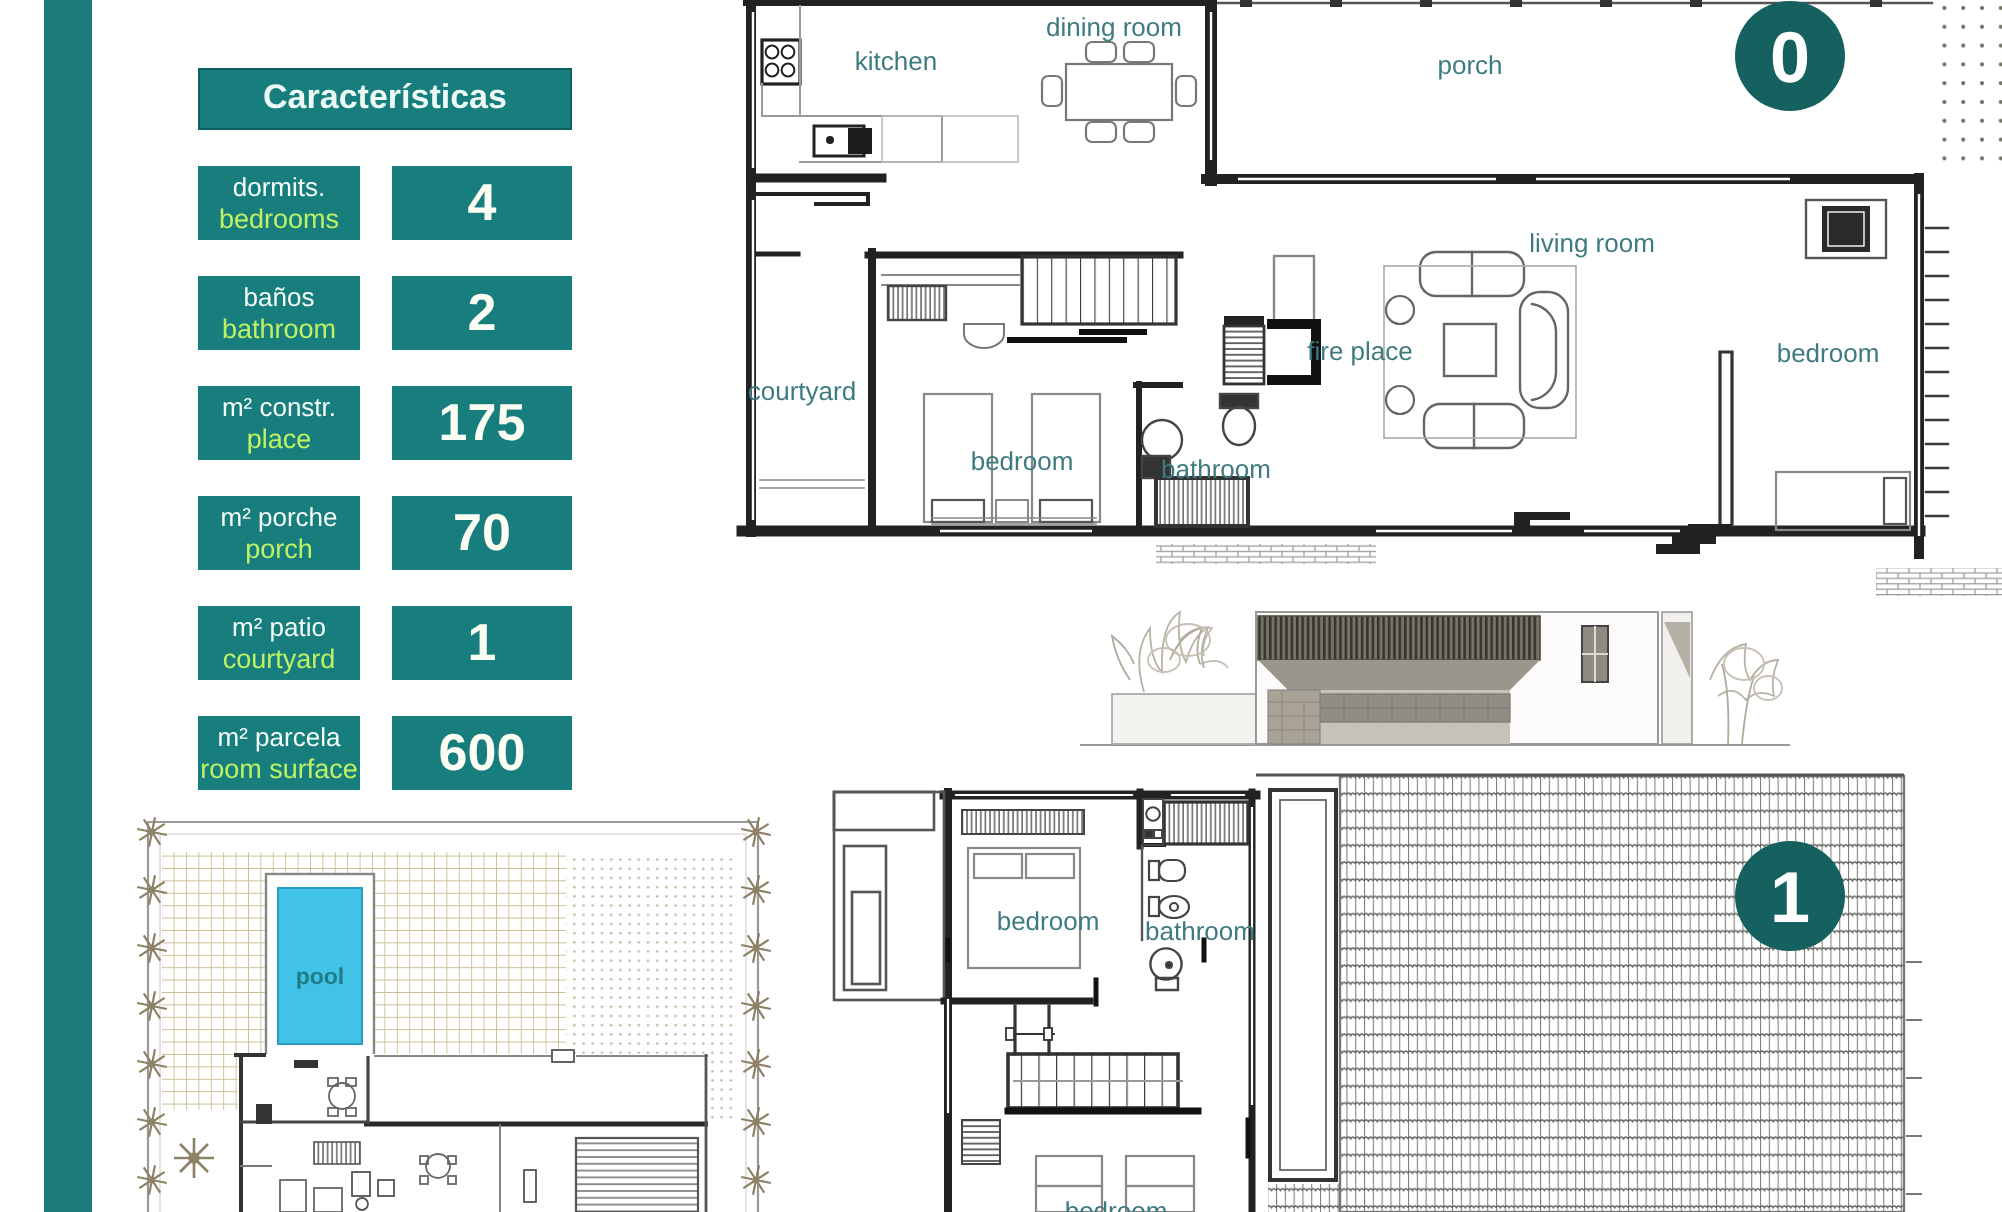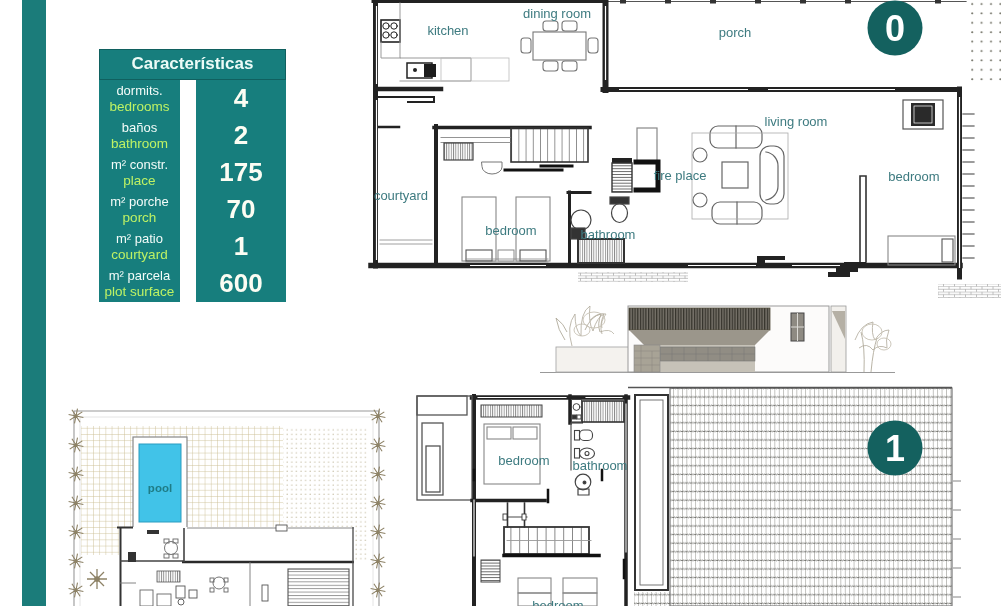--- a/index.html
+++ b/index.html
@@ -1,22 +1,22 @@
 <!DOCTYPE html>
 <html><head>
 <meta charset="utf-8">
 <style>
   html,body{margin:0;padding:0;background:#fff;width:1001px;height:606px;overflow:hidden;
     font-family:"Liberation Sans",sans-serif;}
   #stage{position:relative;width:1001px;height:606px;background:#fff;}
   #bar{position:absolute;left:22px;top:0;width:24px;height:606px;background:#1b7c7a;}
-  #tbl{position:absolute;left:71px;top:49px;width:187px;padding-left:28px;}
+  #tbl{position:absolute;left:71px;top:34px;width:187px;padding-left:28px;}
   .hdr{height:29px;background:#177e7d;border:1px solid #10605f;color:#ecfbf7;
     font-weight:bold;font-size:17px;text-align:center;line-height:28px;letter-spacing:0px;}
-  .row{display:grid;grid-template-columns:81px 1fr;gap:16px;margin-top:0;}
+  .row{display:grid;grid-template-columns:81px 1fr;gap:16px;margin-top:18px;}
   .lc{background:#177e7d;height:37px;display:flex;flex-direction:column;justify-content:center;
     text-align:center;color:#f4fcf9;font-size:13px;line-height:16px;white-space:nowrap;}
   .lc .en{color:#bef264;font-size:13.5px;display:block;}
   .vc{background:#177e7d;height:37px;display:flex;align-items:center;justify-content:center;
     color:#fcfdf3;font-weight:bold;font-size:26px;}
   svg text{font-family:"Liberation Sans",sans-serif;}
   .room{font-size:13px;fill:#3e7b80;}
 </style>
 </head>
 <body>
@@ -47,21 +47,21 @@
         <div class="lc">m² porche<span class="en">porch</span></div>
         <div class="vc">70</div>
       </div>
 
   <div class="row">
         <div class="lc">m² patio<span class="en">courtyard</span></div>
         <div class="vc">1</div>
       </div>
 
   <div class="row">
-        <div class="lc">m² parcela<span class="en">plot surface</span></div>
+        <div class="lc">m² parcela<span class="en">room surface</span></div>
         <div class="vc">600</div>
       </div>
 </div>
 <svg id="plan" viewBox="0 0 1001 606" width="1001" height="606" style="position:absolute;left:0;top:0;">
 <defs>
   <pattern id="pStair" width="7.2" height="10" patternUnits="userSpaceOnUse">
     <path d="M0,0 V10" stroke="#3a3a3a" stroke-width="1.1"></path>
   </pattern>
   <pattern id="pStair9" width="8.8" height="10" patternUnits="userSpaceOnUse">
     <path d="M0,0 V10" stroke="#3a3a3a" stroke-width="1.2"></path>

